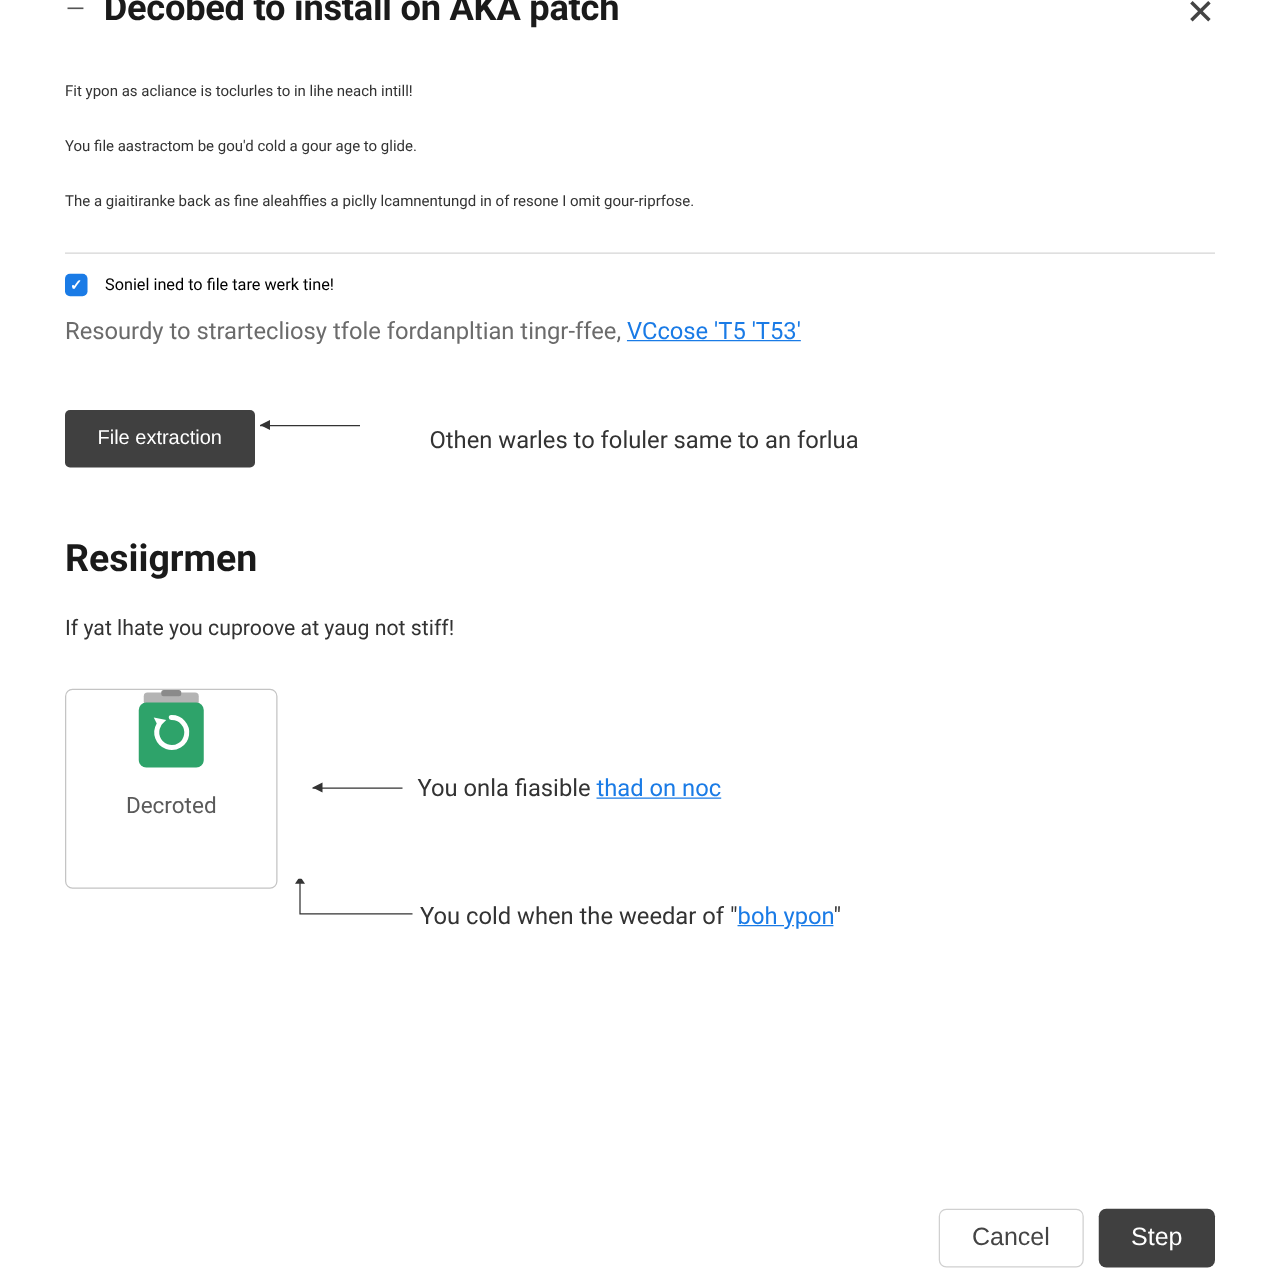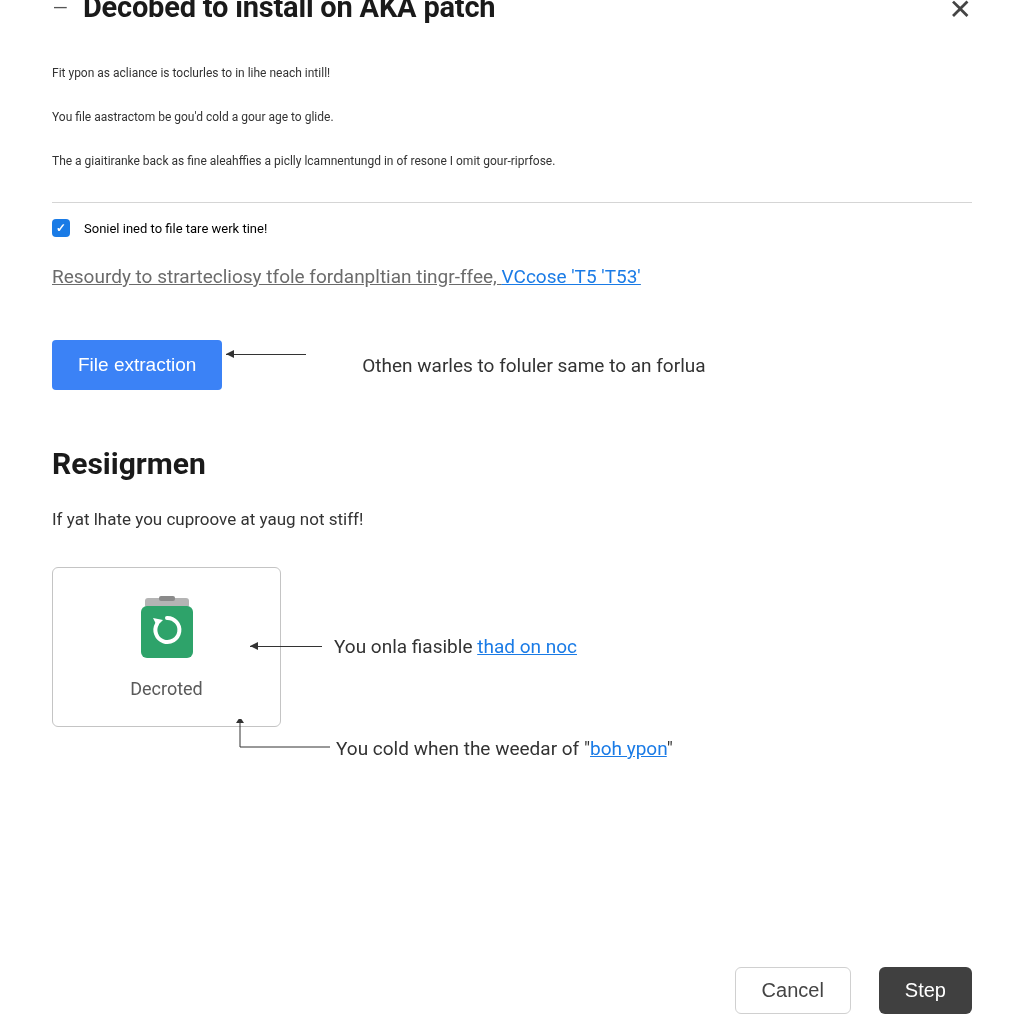--- a/index.html
+++ b/index.html
@@ -83,40 +83,39 @@
       font-size: 12px;
       font-weight: bold;
     }
     .checkbox-label {
       font-size: 13px;
       color: #000000;
     }
     .subtext {
       font-size: 19px;
       color: #6b6b6b;
-      margin-top: 28px;
-      text-decoration: underline;
+      margin-top: 16px;
     }
     .link {
       color: #1a7be6;
       text-decoration: none;
     }
     .link.underline {
       text-decoration: underline;
     }
     .extraction-row {
       display: flex;
       align-items: center;
       margin-top: 52px;
       position: relative;
     }
     .extraction-btn {
-      background: #3b82f6;
+      background: #404040;
       color: #fff;
-      font-size: 19px;
+      font-size: 16px;
       padding: 14px 26px;
       border: none;
       border-radius: 4px;
       cursor: pointer;
     }
     .arrow-annotation {
       display: flex;
       align-items: flex-start;
       margin-left: 4px;
       gap: 44px;
@@ -150,28 +149,27 @@
     .section-para {
       font-size: 17px;
       color: #333;
       margin-top: 28px;
     }
     .card-area {
       margin-top: 38px;
       position: relative;
     }
     .card {
-      width: 229px;
+      width: 170px;
       height: 160px;
       border: 1.5px solid #c4c4c4;
       border-radius: 6px;
       display: flex;
       flex-direction: column;
       align-items: center;
-      justify-content: center;
       gap: 18px;
       position: relative;
     }
     .card-icon {
       width: 60px;
       height: 64px;
       position: relative;
     }
     .card-icon svg {
       width: 100%;
@@ -207,21 +205,21 @@
       top: 18px;
       font-size: 19px;
       color: #333;
       white-space: nowrap;
     }
     .footer {
       position: absolute;
       bottom: 10px;
       right: 52px;
       display: flex;
-      gap: 28px;
+      gap: 12px;
     }
     .btn {
       font-size: 20px;
       padding: 11px 26px;
       border-radius: 6px;
       cursor: pointer;
       border: 1px solid transparent;
     }
     .btn-cancel {
       background: #fff;

